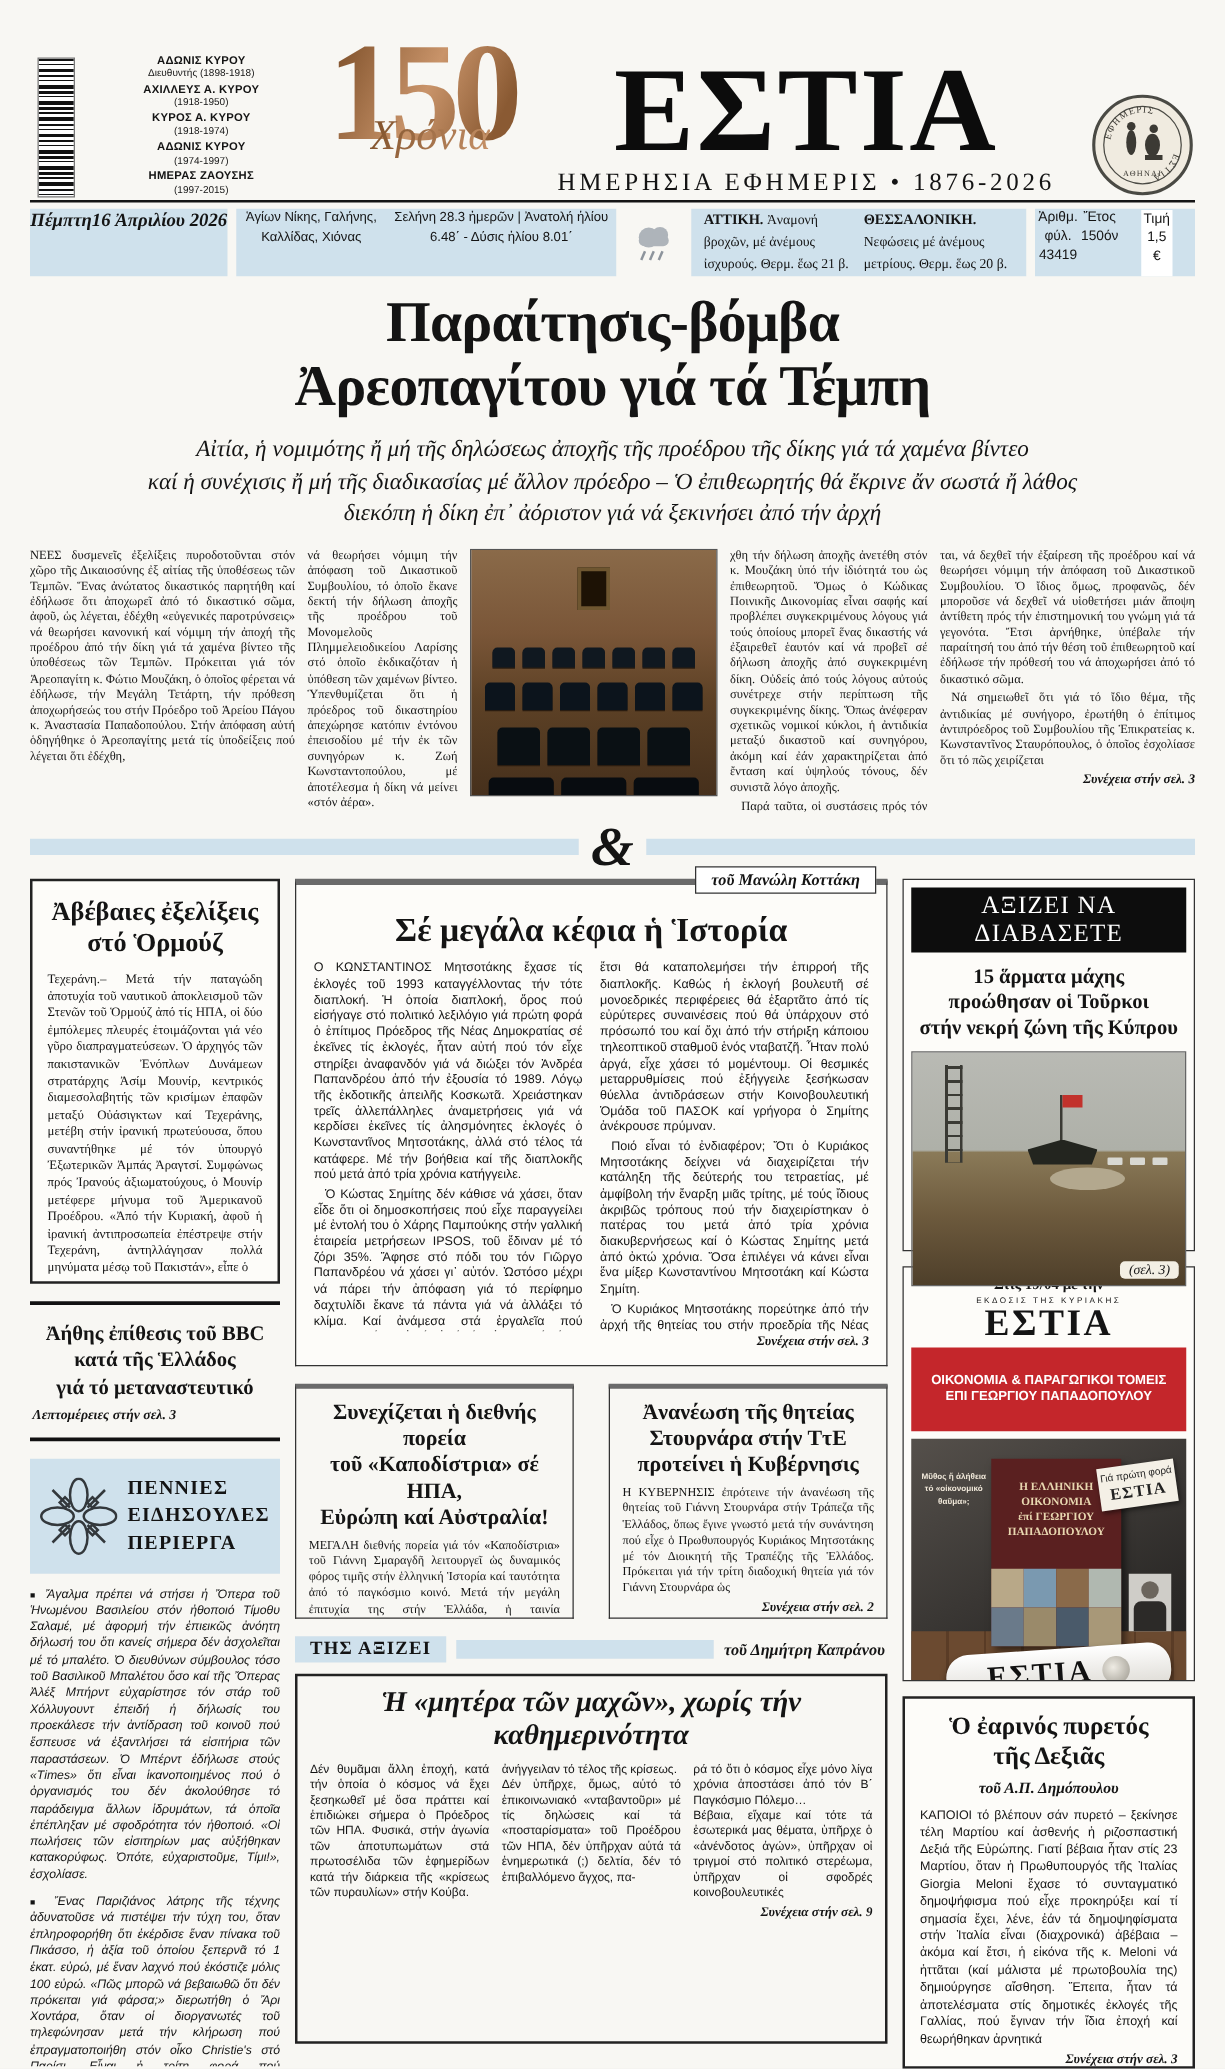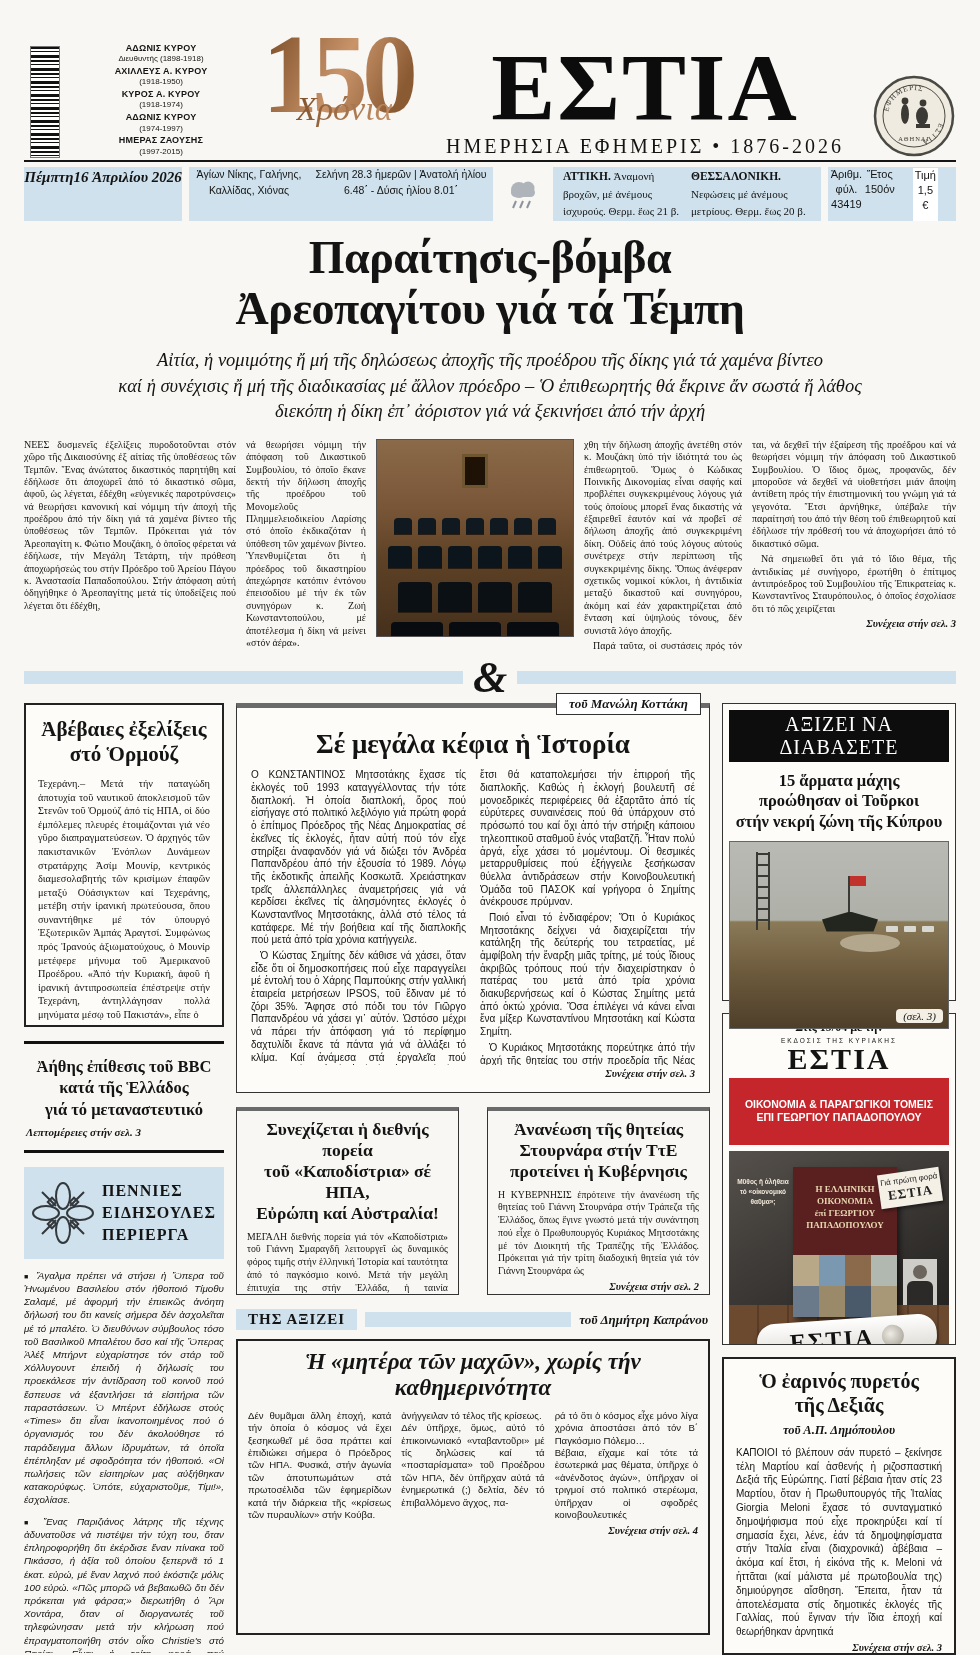--- a/index.html
+++ b/index.html
@@ -412,21 +412,21 @@
           <div>
               <p>Δέν θυμᾶμαι ἄλλη ἐποχή, κατά τήν ὁποία ὁ κόσμος νά ἔχει ξεσηκωθεῖ μέ ὅσα πράττει καί ἐπιδιώκει σήμερα ὁ Πρόεδρος τῶν ΗΠΑ. Φυσικά, στήν ἀγωνία τῶν ἀποτυπωμάτων στά πρωτοσέλιδα τῶν ἐφημερίδων κατά τήν διάρκεια τῆς «κρίσεως τῶν πυραυλίων» στήν Κούβα.</p>
             </div>
           <div>
               <p>ἀνήγγειλαν τό τέλος τῆς κρίσεως.
 Δέν ὑπῆρχε, ὅμως, αὐτό τό ἐπικοινωνιακό «νταβαντοῦρι» μέ τίς δηλώσεις καί τά «ποσταρίσματα» τοῦ Προέδρου τῶν ΗΠΑ, δέν ὑπῆρχαν αὐτά τά ἐνημερωτικά (;) δελτία, δέν τό ἐπιβαλλόμενο ἄγχος, πα-</p>
             </div>
           <div>
             <p>ρά τό ὅτι ὁ κόσμος εἶχε μόνο λίγα χρόνια ἀποστάσει ἀπό τόν Β΄ Παγκόσμιο Πόλεμο…
 Βέβαια, εἴχαμε καί τότε τά ἐσωτερικά μας θέματα, ὑπῆρχε ὁ «ἀνένδοτος ἀγών», ὑπῆρχαν οἱ τριγμοί στό πολιτικό στερέωμα, ὑπῆρχαν οἱ σφοδρές κοινοβουλευτικές</p>
-            <div class="cont">Συνέχεια στήν σελ. 4</div>
+            <div class="cont">Συνέχεια στήν σελ. 9</div>
           </div>
         </div>
       </div>
     </div>
 
     <div>
       <div class="axizei box">
         <div class="ax-head">ΑΞΙΖΕΙ ΝΑ ΔΙΑΒΑΣΕΤΕ</div>
         <div class="ax-title pl">15 ἅρματα μάχης
 προώθησαν οἱ Τοῦρκοι

